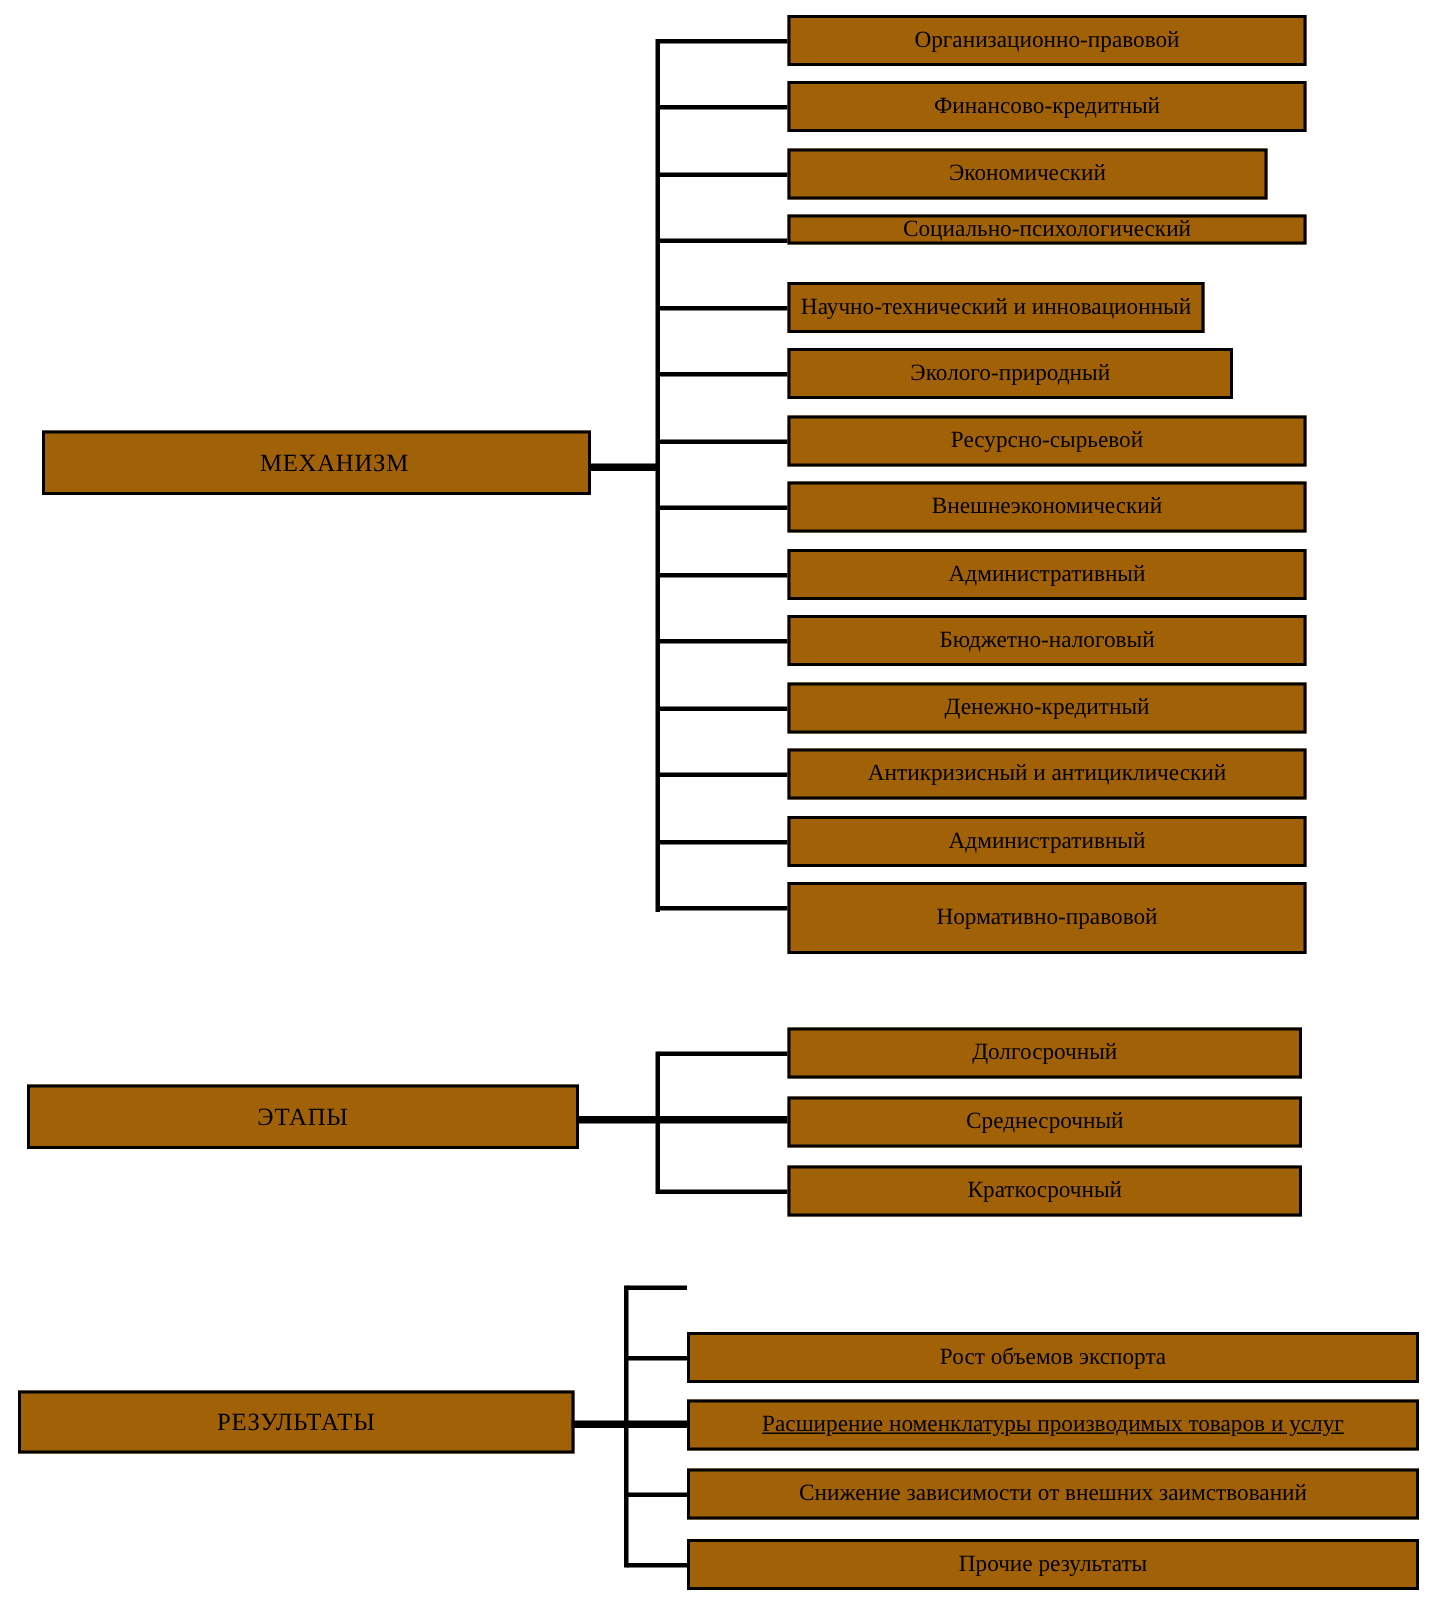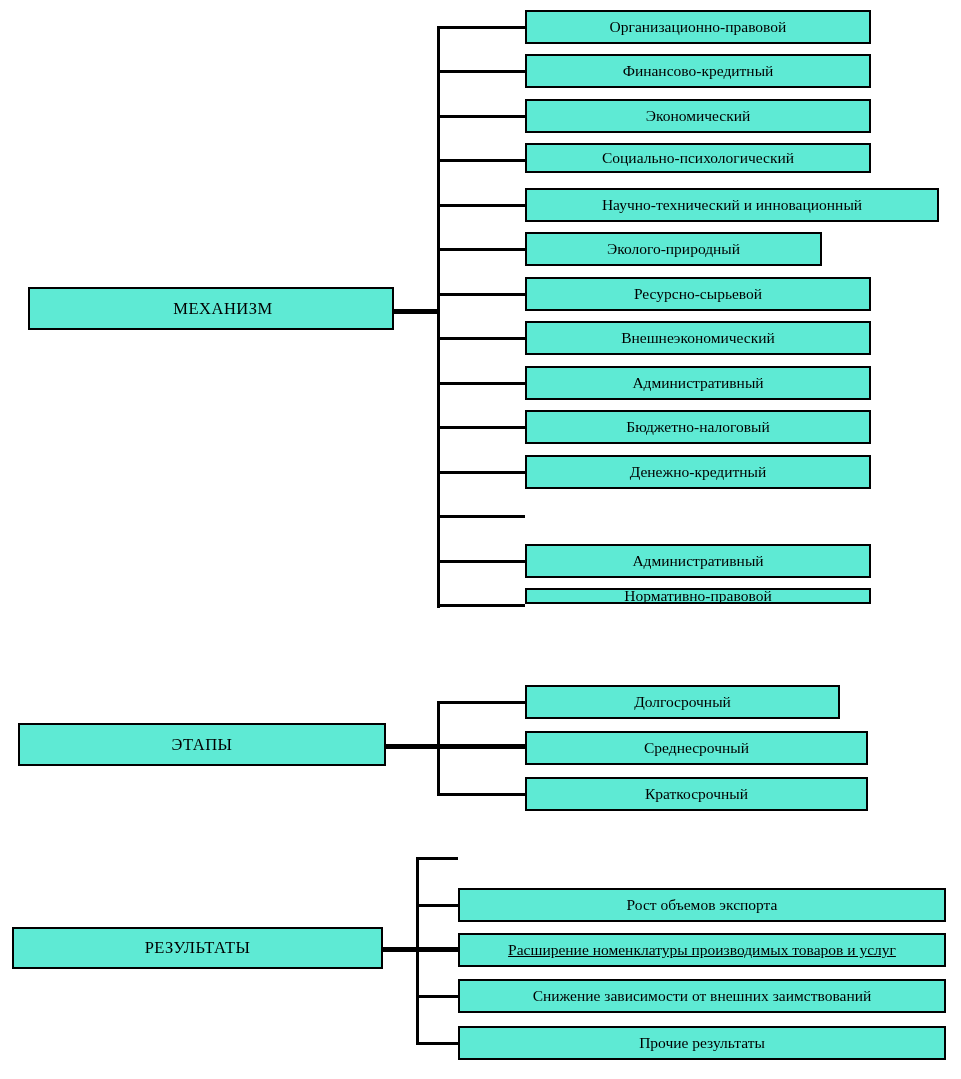--- a/index.html
+++ b/index.html
@@ -11,21 +11,21 @@
     position: relative;
     width: 961px;
     height: 1079px;
     background: #ffffff;
     font-family: "Liberation Serif", "DejaVu Serif", serif;
     color: #000000;
   }
   .box {
     position: absolute;
     border: 2px solid #000000;
-    background: #5eead4;
+    background: #a16207;
     display: flex;
     align-items: center;
     justify-content: center;
     text-align: center;
     box-sizing: border-box;
     font-size: 15.5px;
     line-height: 1.05;
     padding: 0 6px;
   }
   .parent-box {
@@ -58,42 +58,43 @@
   <div class="line" style="left:439px; top:337px; width:86px; height:3px;"></div>
   <div class="line" style="left:439px; top:382px; width:86px; height:3px;"></div>
   <div class="line" style="left:439px; top:426px; width:86px; height:3px;"></div>
   <div class="line" style="left:439px; top:471px; width:86px; height:3px;"></div>
   <div class="line" style="left:439px; top:515px; width:86px; height:3px;"></div>
   <div class="line" style="left:439px; top:560px; width:86px; height:3px;"></div>
   <div class="line" style="left:439px; top:604px; width:86px; height:3px;"></div>
 
   <div class="box" style="left:525px; top:10px;  width:346px; height:34px;">Организационно-правовой</div>
   <div class="box" style="left:525px; top:54px;  width:346px; height:34px;">Финансово-кредитный</div>
-  <div class="box" style="left:525px; top:99px;  width:346px; height:34px;">Экономический</div>
-  <div class="box" style="left:525px; top:143px; width:346px; height:30px;">Социально-психологический</div>
-  <div class="box" style="left:525px; top:188px; width:414px; height:34px;">Научно-технический и инновационный</div>
+  <div class="box" style="left:525px; top:99px;  width:320px; height:34px;">Экономический</div>
+  <div class="box" style="left:525px; top:143px; width:346px; height:20px;">Социально-психологический</div>
+  <div class="box" style="left:525px; top:188px; width:278px; height:34px;">Научно-технический и инновационный</div>
   <div class="box" style="left:525px; top:232px; width:297px; height:34px;">Эколого-природный</div>
   <div class="box" style="left:525px; top:277px; width:346px; height:34px;">Ресурсно-сырьевой</div>
   <div class="box" style="left:525px; top:321px; width:346px; height:34px;">Внешнеэкономический</div>
   <div class="box" style="left:525px; top:366px; width:346px; height:34px;">Административный</div>
   <div class="box" style="left:525px; top:410px; width:346px; height:34px;">Бюджетно-налоговый</div>
   <div class="box" style="left:525px; top:455px; width:346px; height:34px;">Денежно-кредитный</div>
+  <div class="box" style="left:525px; top:499px; width:346px; height:34px;">Антикризисный и антициклический</div>
   <div class="box" style="left:525px; top:544px; width:346px; height:34px;">Административный</div>
-  <div class="box" style="left:525px; top:588px; width:346px; height:16px;">Нормативно-правовой</div>
+  <div class="box" style="left:525px; top:588px; width:346px; height:48px;">Нормативно-правовой</div>
 
   <div class="box parent-box" style="left:18px; top:723px; width:368px; height:43px;">ЭТАПЫ</div>
 
   <div class="line" style="left:384px; top:744px; width:141px; height:5px;"></div>
 
   <div class="line" style="left:437px; top:701px; width:3px; height:95px;"></div>
 
   <div class="line" style="left:439px; top:701px; width:86px; height:3px;"></div>
   <div class="line" style="left:439px; top:793px; width:86px; height:3px;"></div>
 
-  <div class="box" style="left:525px; top:685px; width:315px; height:34px;">Долгосрочный</div>
+  <div class="box" style="left:525px; top:685px; width:343px; height:34px;">Долгосрочный</div>
   <div class="box" style="left:525px; top:731px; width:343px; height:34px;">Среднесрочный</div>
   <div class="box" style="left:525px; top:777px; width:343px; height:34px;">Краткосрочный</div>
 
   <div class="box parent-box" style="left:12px; top:927px; width:371px; height:42px;">РЕЗУЛЬТАТЫ</div>
 
   <div class="line" style="left:381px; top:947px; width:77px; height:5px;"></div>
 
   <div class="line" style="left:416px; top:857px; width:3px; height:188px;"></div>
 
   <div class="line" style="left:418px; top:857px;  width:40px; height:3px;"></div>

